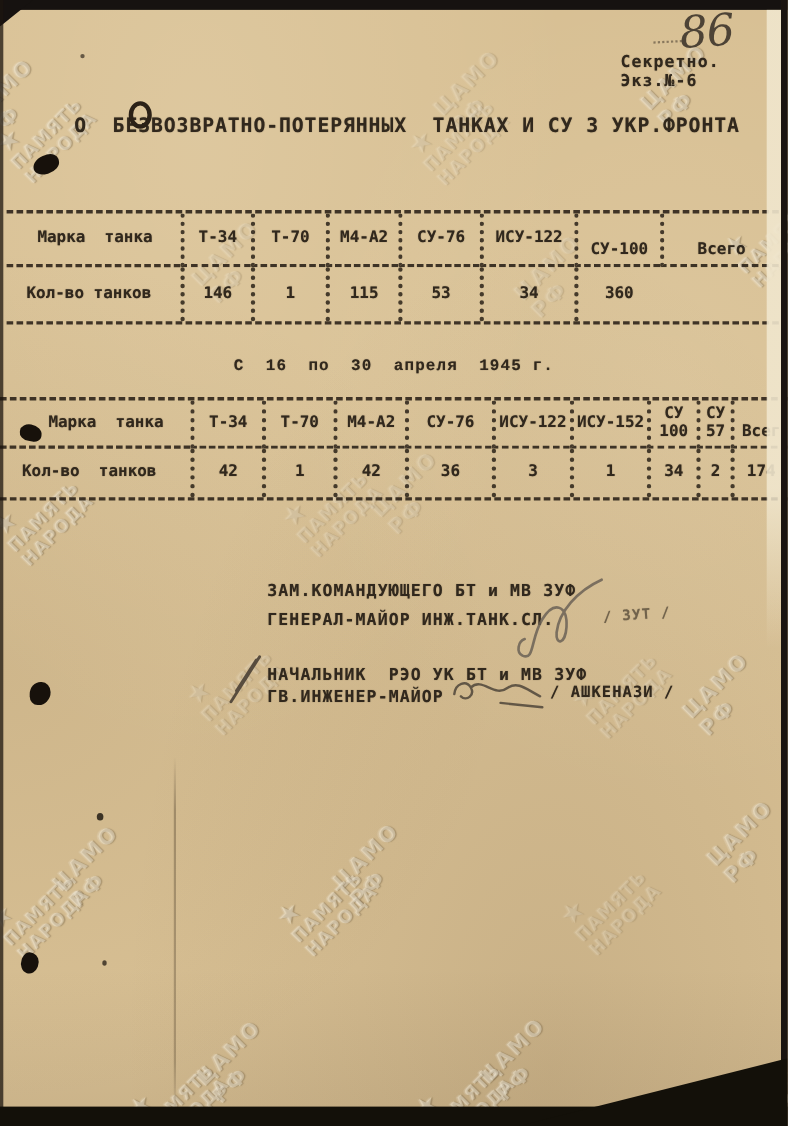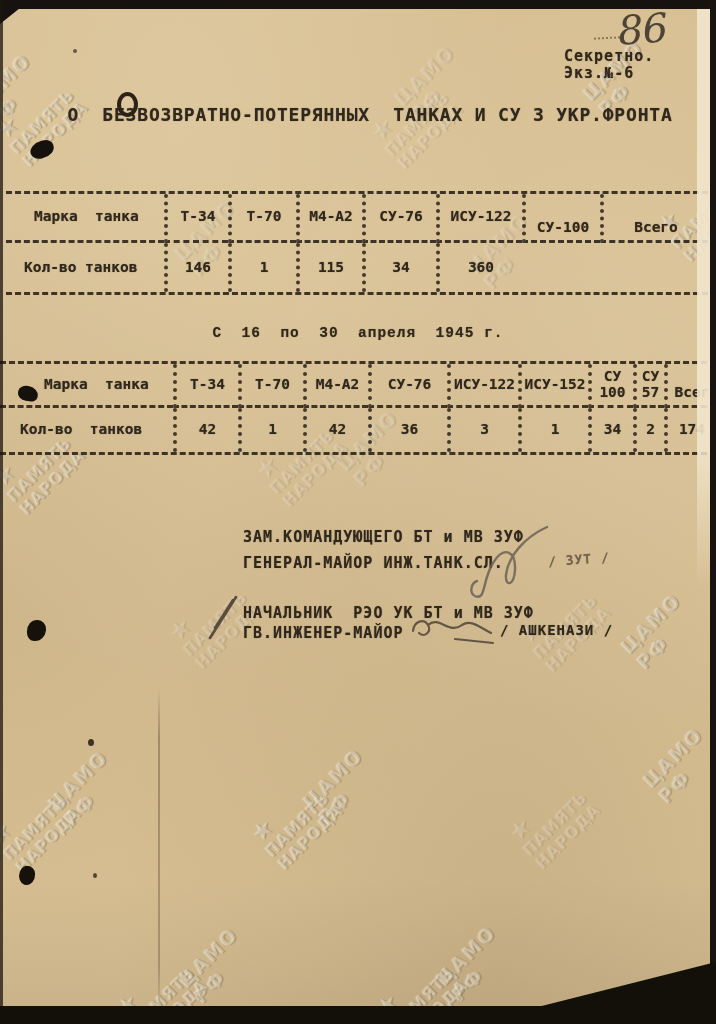--- a/index.html
+++ b/index.html
@@ -139,20 +139,21 @@
       <div class="cell vline hline">Т-70</div>
       <div class="cell vline hline">М4-А2</div>
       <div class="cell vline hline">СУ-76</div>
       <div class="cell vline hline">ИСУ-122</div>
       <div class="cell vline hline low">СУ-100</div>
       <div class="cell vline hline low">Всего</div>
       <div class="cell lab" style="padding-left:18px;">Кол-во танков</div>
       <div class="cell vline">146</div>
       <div class="cell vline">1</div>
       <div class="cell vline">115</div>
+      <div class="cell vline">53</div>
       <div class="cell vline">34</div>
       <div class="cell vline">360</div>
     </div>
 
     <div class="typed ctr" style="top:325px;font-size:14.5px;font-family:Liberation Mono, monospace;">С  16  по  30  апреля  1945 г.</div>
 
     <div class="ttable" style="left:0;top:361px;width:716px;grid-template-columns:173px 65px 65px 65px 79px 71px 70px 45px 31px 52px;grid-auto-rows:44px;">
       <div class="cell lab hline" style="padding-left:44px;">Марка  танка</div>
       <div class="cell vline hline">Т-34</div>
       <div class="cell vline hline">Т-70</div>

